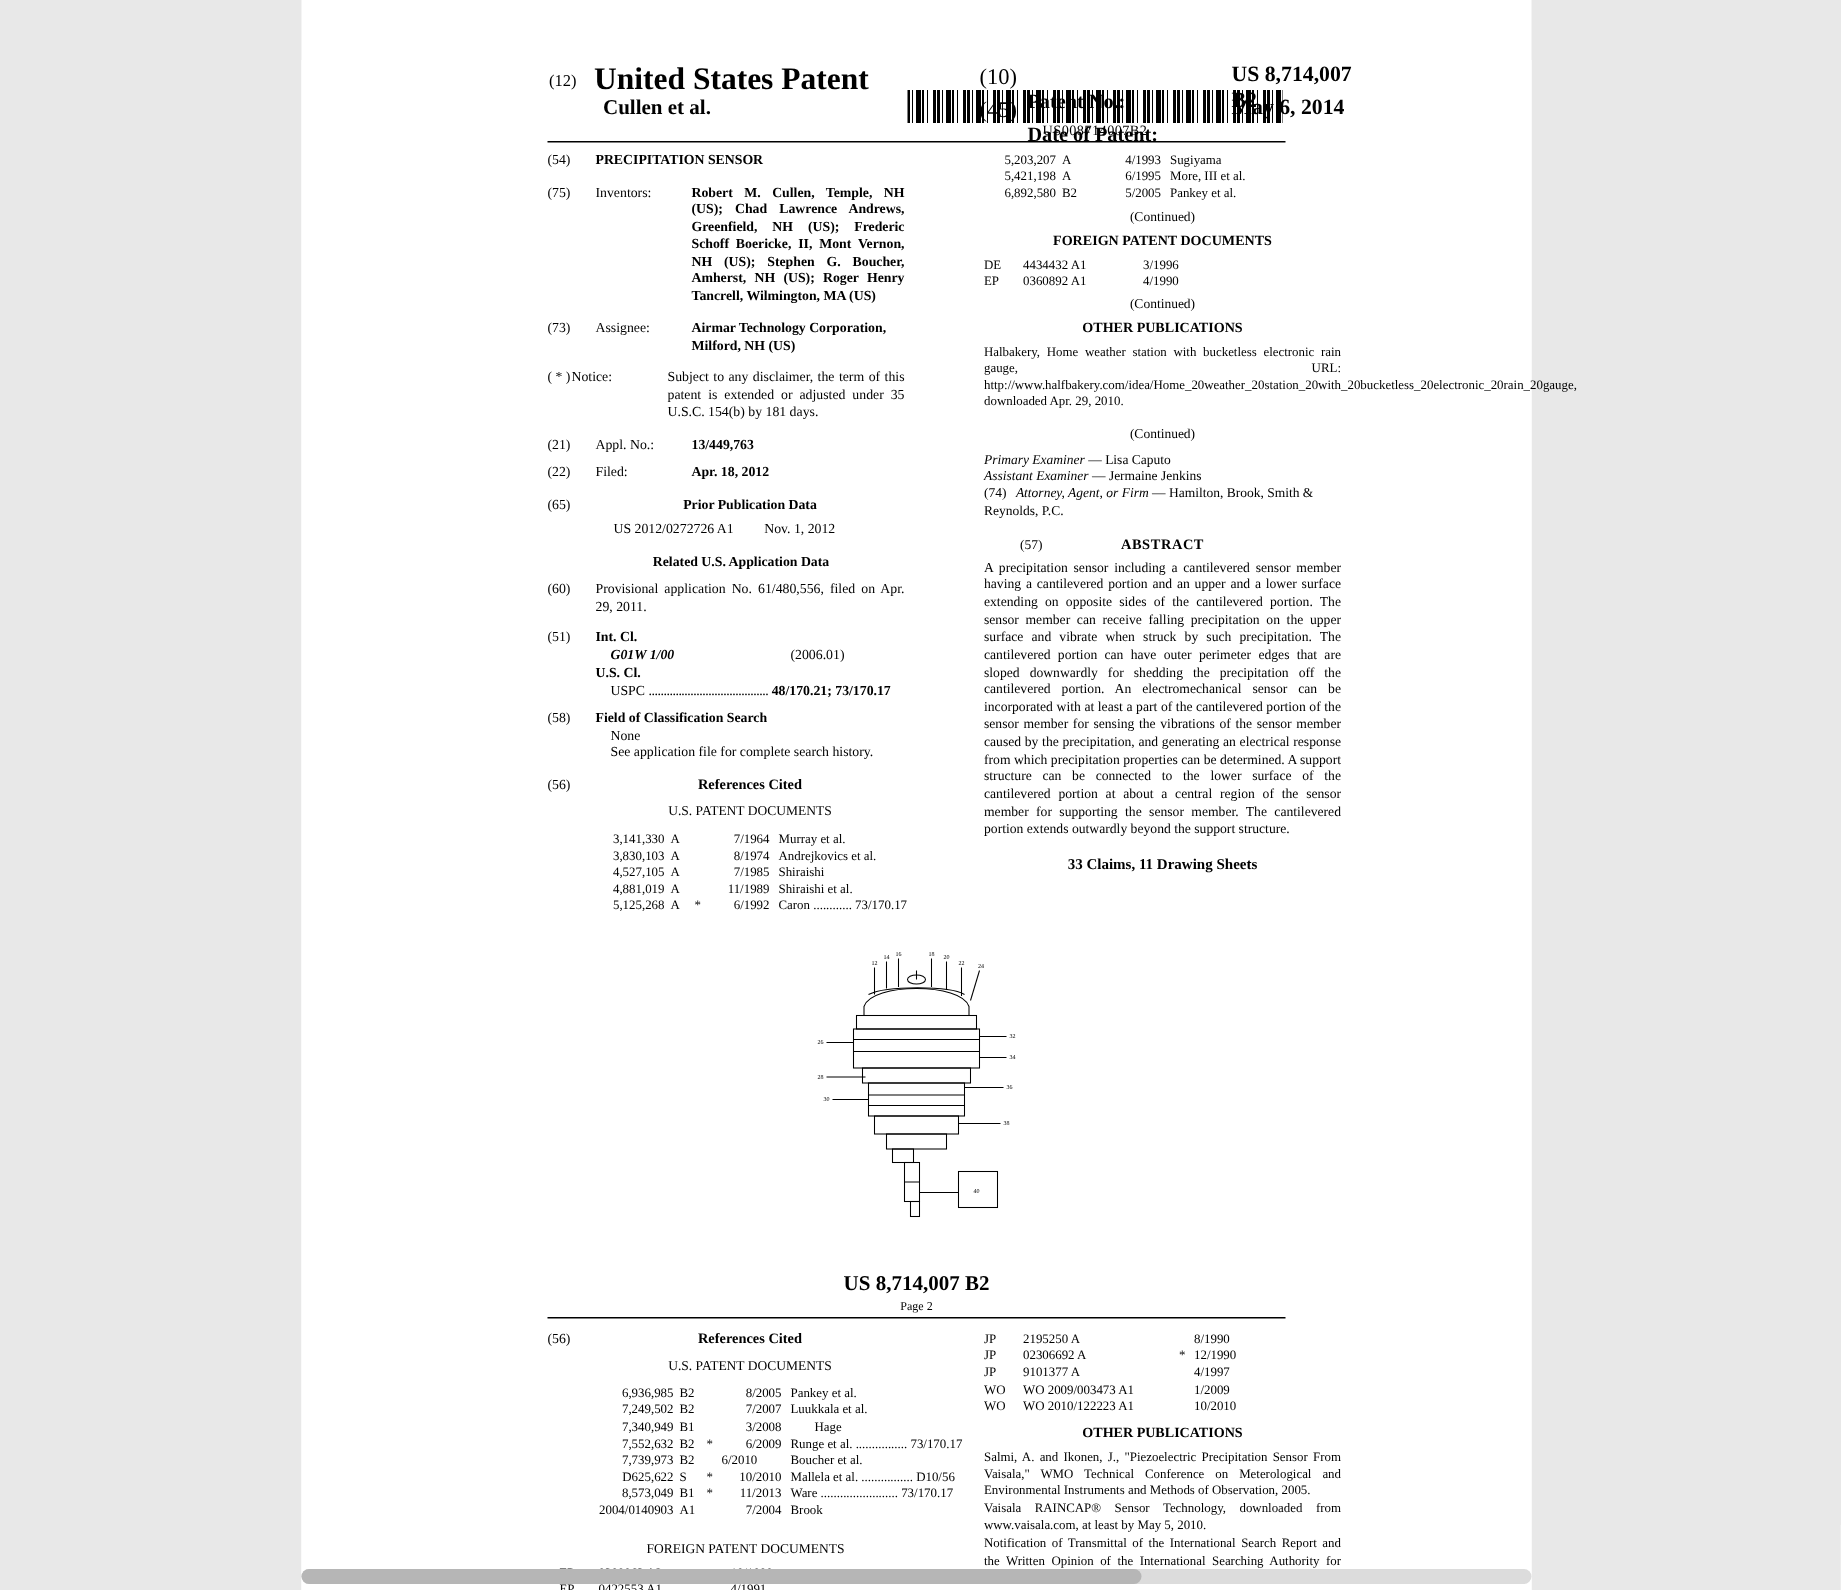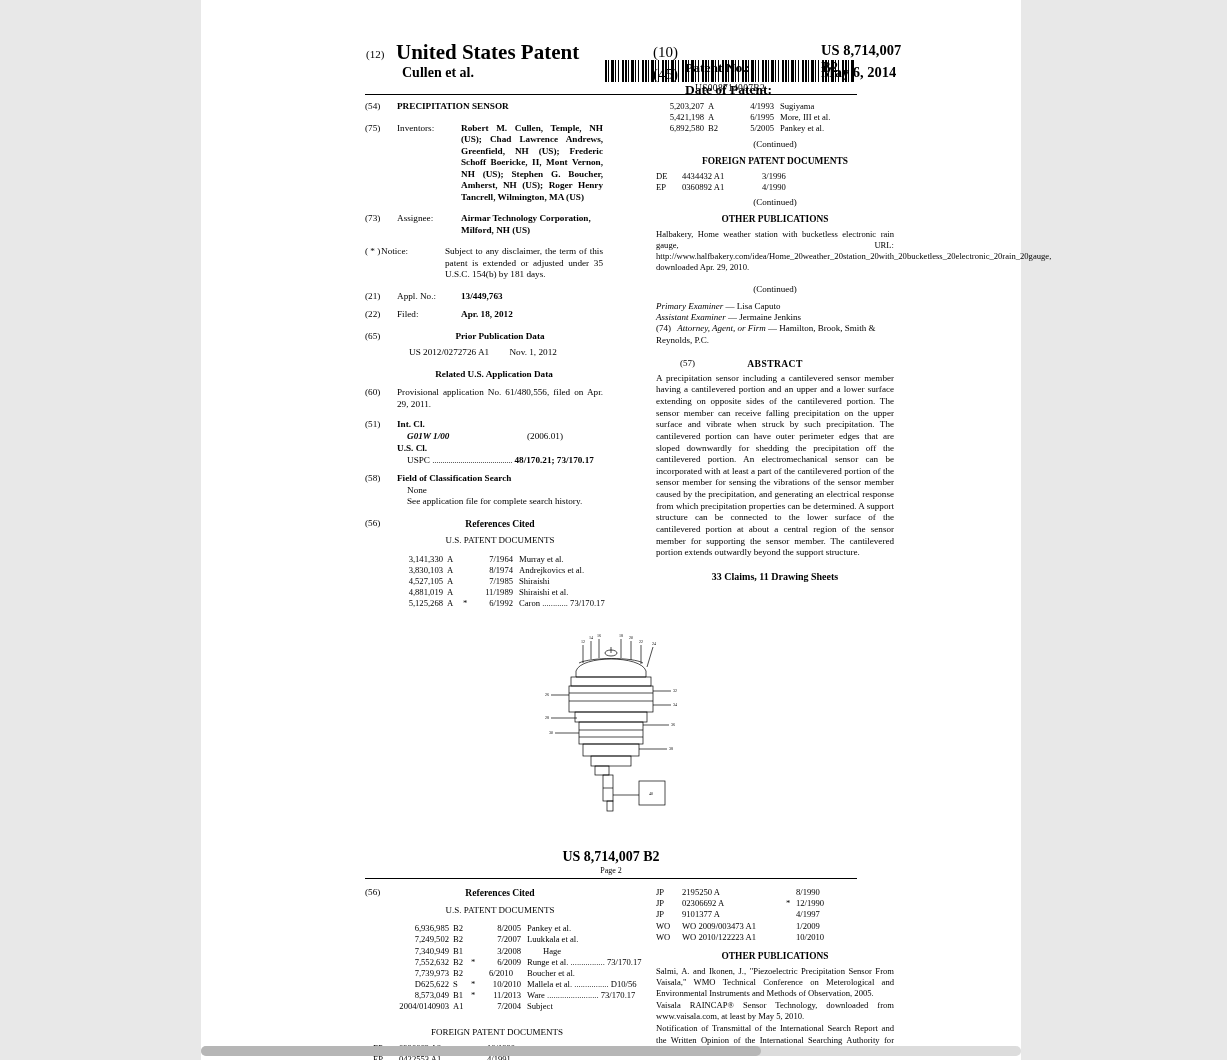--- a/index.html
+++ b/index.html
@@ -481,24 +481,24 @@
         <div class="body">
           <div class="center b" style="font-size:9.6px;">References Cited</div>
           <div class="center" style="font-size:9px;margin-top:6px;">U.S. PATENT DOCUMENTS</div>
         </div>
       </div>
       <div class="ref-table" id="p2-us-docs" style="margin-left:26px;margin-top:4px;">
             <div class="r"><span style="display:inline-block;width:58px;text-align:right;">6,936,985</span><span style="display:inline-block;width:18px;padding-left:4px;">B2</span><span style="display:inline-block;width:10px;"></span><span style="display:inline-block;width:40px;text-align:right;">8/2005</span><span style="display:inline-block;padding-left:6px;">Pankey et al.</span></div>
             <div class="r"><span style="display:inline-block;width:58px;text-align:right;">7,249,502</span><span style="display:inline-block;width:18px;padding-left:4px;">B2</span><span style="display:inline-block;width:10px;"></span><span style="display:inline-block;width:40px;text-align:right;">7/2007</span><span style="display:inline-block;padding-left:6px;">Luukkala et al.</span></div>
             <div class="r"><span style="display:inline-block;width:58px;text-align:right;">7,340,949</span><span style="display:inline-block;width:18px;padding-left:4px;">B1</span><span style="display:inline-block;width:10px;"></span><span style="display:inline-block;width:40px;text-align:right;">3/2008</span><span style="display:inline-block;padding-left:22px;">Hage</span></div>
             <div class="r"><span style="display:inline-block;width:58px;text-align:right;">7,552,632</span><span style="display:inline-block;width:18px;padding-left:4px;">B2</span><span style="display:inline-block;width:10px;">*</span><span style="display:inline-block;width:40px;text-align:right;">6/2009</span><span style="display:inline-block;padding-left:6px;">Runge et al. ................ 73/170.17</span></div>
-            <div class="r"><span style="display:inline-block;width:58px;text-align:right;">7,739,973</span><span style="display:inline-block;width:18px;padding-left:4px;">B2</span><span style="display:inline-block;width:10px;"></span><span style="display:inline-block;width:40px;text-align:center;">6/2010</span><span style="display:inline-block;padding-left:6px;">Boucher et al.</span></div>
+            <div class="r"><span style="display:inline-block;width:58px;text-align:right;">7,739,973</span><span style="display:inline-block;width:18px;padding-left:4px;">B2</span><span style="display:inline-block;width:10px;"></span><span style="display:inline-block;width:40px;text-align:left;">6/2010</span><span style="display:inline-block;padding-left:6px;">Boucher et al.</span></div>
             <div class="r"><span style="display:inline-block;width:58px;text-align:right;">D625,622</span><span style="display:inline-block;width:18px;padding-left:4px;">S</span><span style="display:inline-block;width:10px;">*</span><span style="display:inline-block;width:40px;text-align:right;">10/2010</span><span style="display:inline-block;padding-left:6px;">Mallela et al. ................ D10/56</span></div>
             <div class="r"><span style="display:inline-block;width:58px;text-align:right;">8,573,049</span><span style="display:inline-block;width:18px;padding-left:4px;">B1</span><span style="display:inline-block;width:10px;">*</span><span style="display:inline-block;width:40px;text-align:right;">11/2013</span><span style="display:inline-block;padding-left:6px;">Ware ........................ 73/170.17</span></div>
-            <div class="r"><span style="display:inline-block;width:58px;text-align:right;">2004/0140903</span><span style="display:inline-block;width:18px;padding-left:4px;">A1</span><span style="display:inline-block;width:10px;"></span><span style="display:inline-block;width:40px;text-align:right;">7/2004</span><span style="display:inline-block;padding-left:6px;">Subject</span></div>
+            <div class="r"><span style="display:inline-block;width:58px;text-align:right;">2004/0140903</span><span style="display:inline-block;width:18px;padding-left:4px;">A1</span><span style="display:inline-block;width:10px;"></span><span style="display:inline-block;width:40px;text-align:right;">7/2004</span><span style="display:inline-block;padding-left:6px;">Brook</span></div>
           </div>
       <div class="center" style="font-size:9px;margin-top:14px;margin-left:26px;">FOREIGN PATENT DOCUMENTS</div>
       <div class="ref-table" id="p2-foreign-left" style="margin-left:8px;margin-top:5px;">
             <div class="r"><span style="display:inline-block;width:26px;">EP</span><span style="display:inline-block;width:80px;text-align:left;">0390063  A2</span><span style="display:inline-block;width:8px;"></span><span style="display:inline-block;">10/1990</span></div>
             <div class="r"><span style="display:inline-block;width:26px;">EP</span><span style="display:inline-block;width:80px;text-align:left;">0422553  A1</span><span style="display:inline-block;width:8px;"></span><span style="display:inline-block;">4/1991</span></div>
           </div>
     </div>
     <div class="col col-right">
       <div class="rt-right" id="p2-foreign-right">
             <div class="r"><span style="display:inline-block;width:26px;">JP</span><span style="display:inline-block;width:104px;text-align:left;">2195250  A</span><span style="display:inline-block;width:10px;"></span><span style="display:inline-block;">8/1990</span></div>

